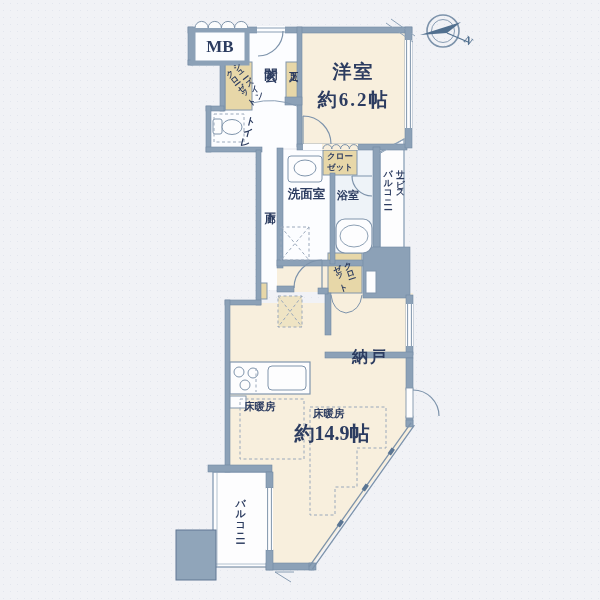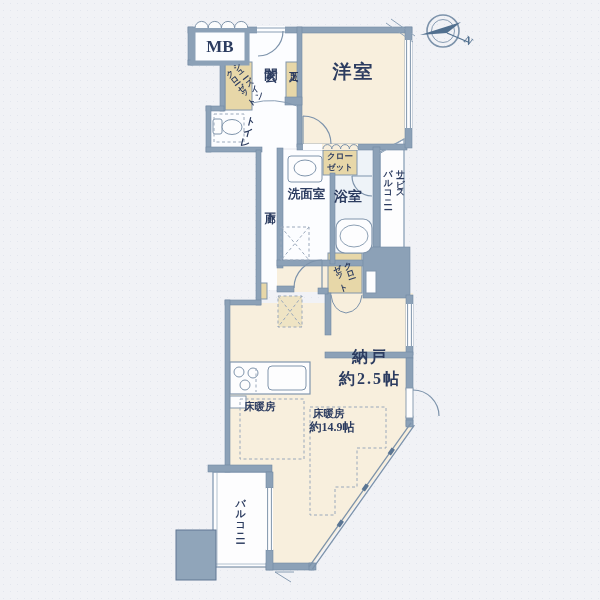--- a/index.html
+++ b/index.html
@@ -187,33 +187,33 @@
   </g>
 </svg>
 
   <div class="lbl ctr" style="left:193px;top:37px;width:54px;font-size:17px;">MB</div>
   <div class="lbl v" style="left:224px;top:61px;width:30px;height:52px;font-size:8px;line-height:1.25;transform:rotate(-38deg);">シューズイン
 クローゼット</div>
   <div class="lbl v" style="left:263px;top:58px;font-size:13px;">玄関</div>
   <div class="lbl v" style="left:288px;top:65px;font-size:9px;">下足入</div>
   <div class="lbl v" style="left:243px;top:109px;font-size:10px;transform:rotate(14deg);">トイレ</div>
 
-  <div class="lbl ctr room-title" style="left:302px;top:58px;width:103px;font-size:19px;line-height:1.45;"><div>洋室</div></div>
+  <div class="lbl ctr room-title" style="left:302px;top:58px;width:103px;font-size:19px;line-height:1.45;"><div>洋室</div><div>約6.2帖</div></div>
 
   <div class="lbl ctr" style="left:323px;top:151px;width:34px;font-size:8.5px;line-height:1.25;">クロー
 ゼット</div>
   <div class="lbl ctr" style="left:283px;top:187px;width:47px;font-size:12.5px;">洗面室</div>
-  <div class="lbl ctr" style="left:330px;top:189px;width:36px;font-size:14px;">浴室</div>
+  <div class="lbl ctr" style="left:330px;top:189px;width:36px;font-size:11px;">浴室</div>
   <div class="lbl v" style="left:382px;top:163px;font-size:9px;line-height:1.35;">サービス
 バルコニー</div>
   <div class="lbl v" style="left:263px;top:204px;font-size:11px;">廊下</div>
   <div class="lbl v" style="left:333px;top:257px;font-size:8.5px;line-height:1.3;transform:rotate(-18deg);">クロー
 ゼット</div>
 
-  <div class="lbl ctr room-title" style="left:328px;top:306px;width:84px;font-size:16px;line-height:1.35;margin-top:40px;"><div>納戸</div><div>約2.5帖</div></div>
+  <div class="lbl ctr room-title" style="left:328px;top:306px;width:84px;font-size:16px;line-height:1.35;margin-top:40px;"><div>納戸</div></div>
 
   <div class="lbl" style="left:244px;top:401px;font-size:10.5px;">床暖房</div>
   <div class="lbl" style="left:313px;top:408px;font-size:10.5px;">床暖房</div>
 
-  <div class="lbl ctr" style="left:268px;top:420px;width:128px;font-size:22px;line-height:1.3;"><div style="font-size:12px;">約14.9帖</div></div>
+  <div class="lbl ctr" style="left:268px;top:420px;width:128px;font-size:22px;line-height:1.3;"><div style="font-size:20px;">約14.9帖</div></div>
 
   <div class="lbl v" style="left:234px;top:492px;font-size:10px;">バルコニー</div>
 </div>
 
 </body></html>

